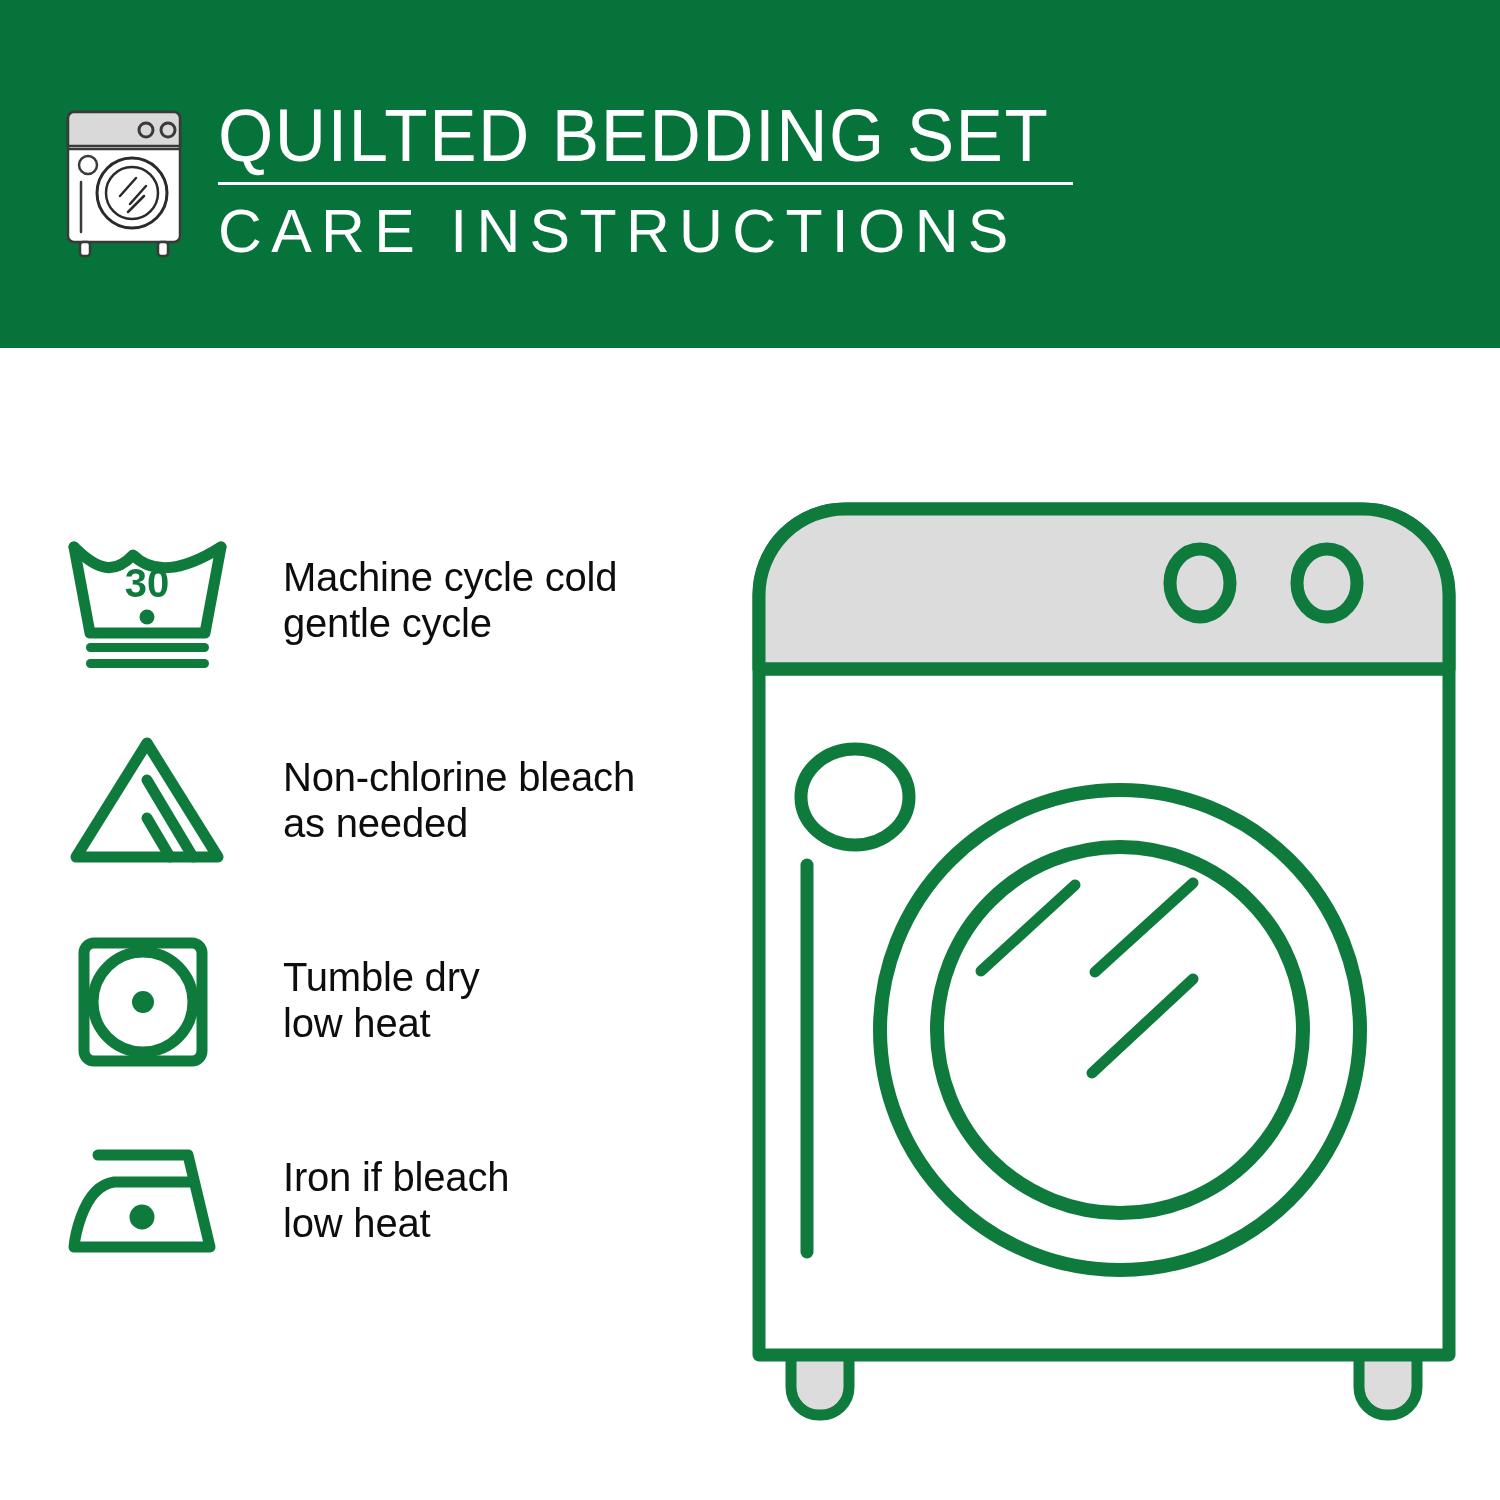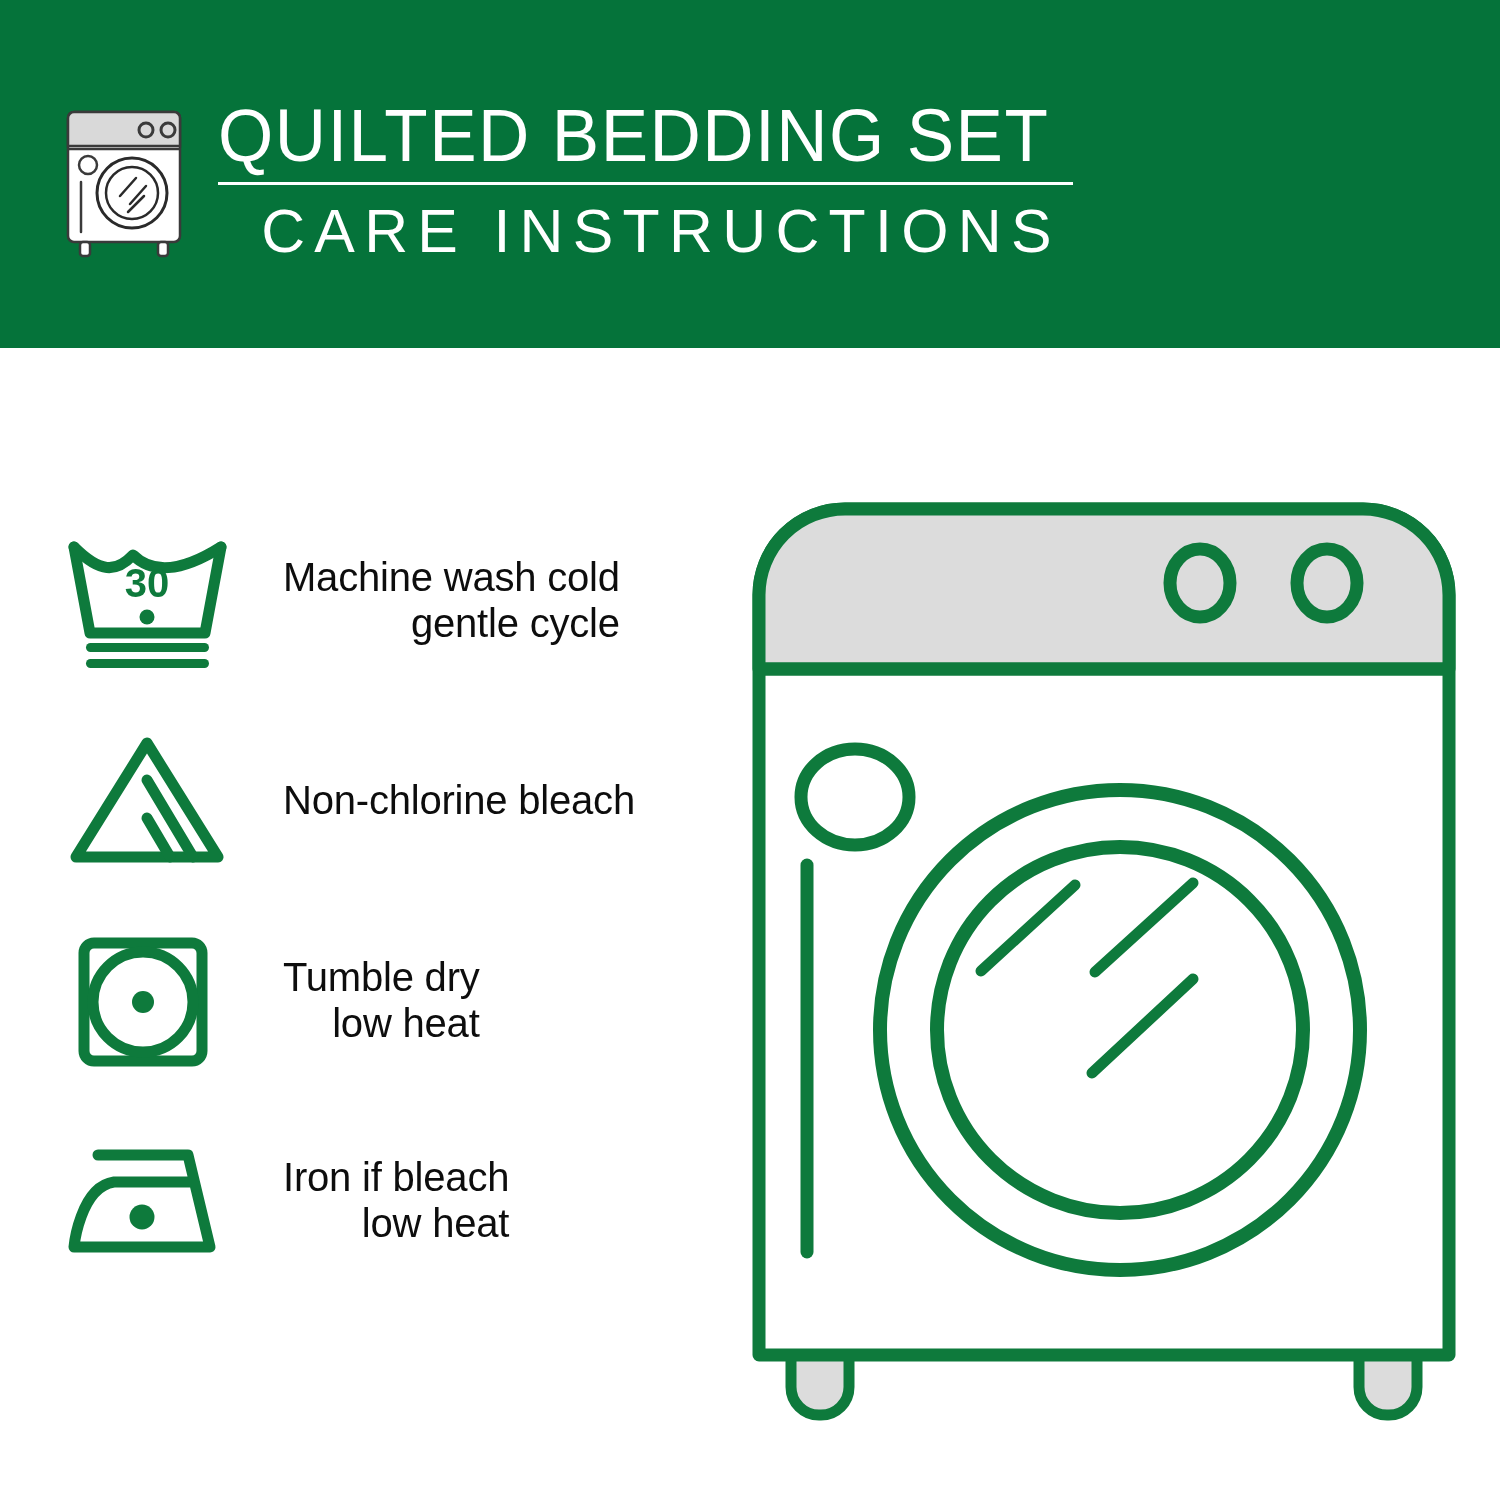--- a/index.html
+++ b/index.html
@@ -9,21 +9,20 @@
   }
   body {
     font-family: "Liberation Sans", sans-serif;
   }
   #page {
     position: relative;
     width: 1500px;
     height: 1500px;
     background: #ffffff;
     overflow: hidden;
-    text-align: right;
   }
 
   
   #header-band {
     position: absolute;
     left: 0;
     top: 0;
     width: 1500px;
     height: 348px;
     background: #05733A;
@@ -162,37 +161,38 @@
             <path d="M14 22 L30 108 L145 108 L161 22"></path>
             <path d="M14 22 C40 48, 56 48, 73 30 C91 48, 120 48, 161 22"></path>
           </g>
           <text x="87" y="72" font-family="Liberation Sans, sans-serif" font-size="40" font-weight="bold" fill="#0E7A3C" text-anchor="middle">30</text>
           <circle cx="87" cy="92" r="7.5" fill="#0E7A3C"></circle>
           <rect x="26" y="118" width="123" height="9" rx="4.5" fill="#0E7A3C"></rect>
           <rect x="26" y="134" width="123" height="9" rx="4.5" fill="#0E7A3C"></rect>
         </svg>
       </div>
       <div class="care-text">
-        <span class="ln">Machine wash cold</span>
+        <span class="ln">Machine cycle cold</span>
         <span class="ln">gentle cycle</span>
       </div>
     </div>
 
     <div class="care-row">
       <div class="care-symbol">
         <svg width="175" height="150" viewBox="0 0 175 150">
           <g fill="none" stroke="#0E7A3C" stroke-width="11" stroke-linecap="round" stroke-linejoin="round">
             <path d="M87 18 L158 132 L16 132 Z"></path>
             <path d="M87 55 L133 132"></path>
             <path d="M87 93 L110 132"></path>
           </g>
         </svg>
       </div>
       <div class="care-text">
         <span class="ln">Non-chlorine bleach</span>
+        <span class="ln">as needed</span>
       </div>
     </div>
 
     <div class="care-row">
       <div class="care-symbol">
         <svg width="175" height="150" viewBox="0 0 175 150">
           <rect x="24" y="18" width="118" height="118" rx="10" fill="none" stroke="#0E7A3C" stroke-width="11"></rect>
           <circle cx="83" cy="77" r="50" fill="none" stroke="#0E7A3C" stroke-width="11"></circle>
           <circle cx="83" cy="77" r="11" fill="#0E7A3C"></circle>
         </svg>

